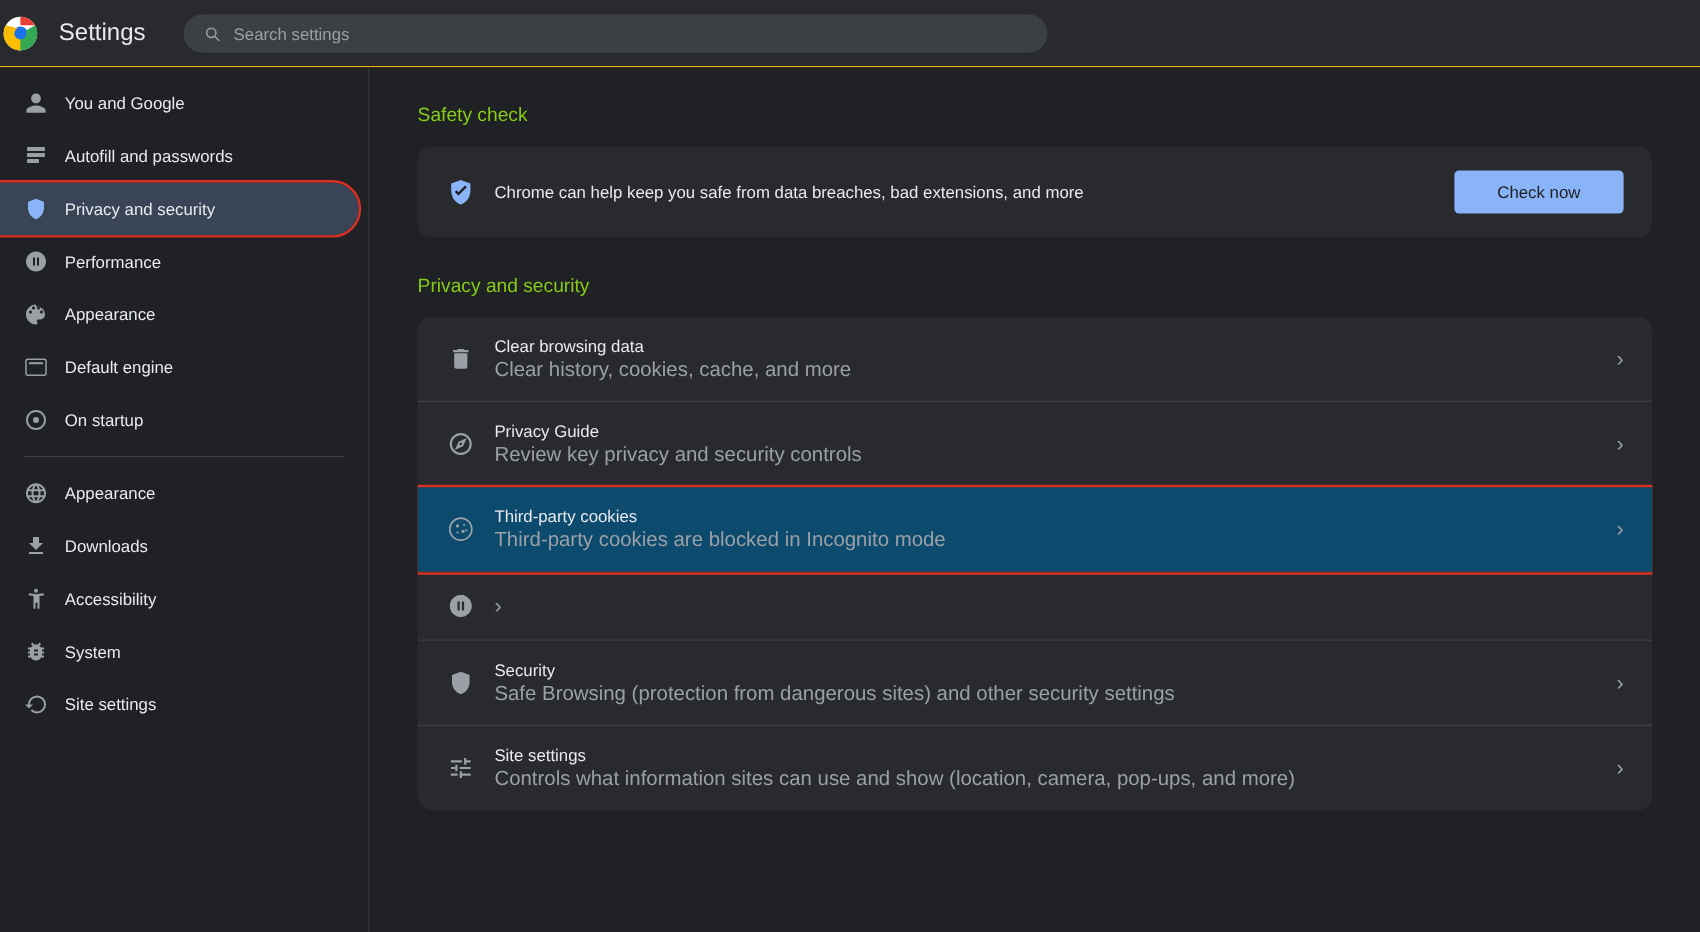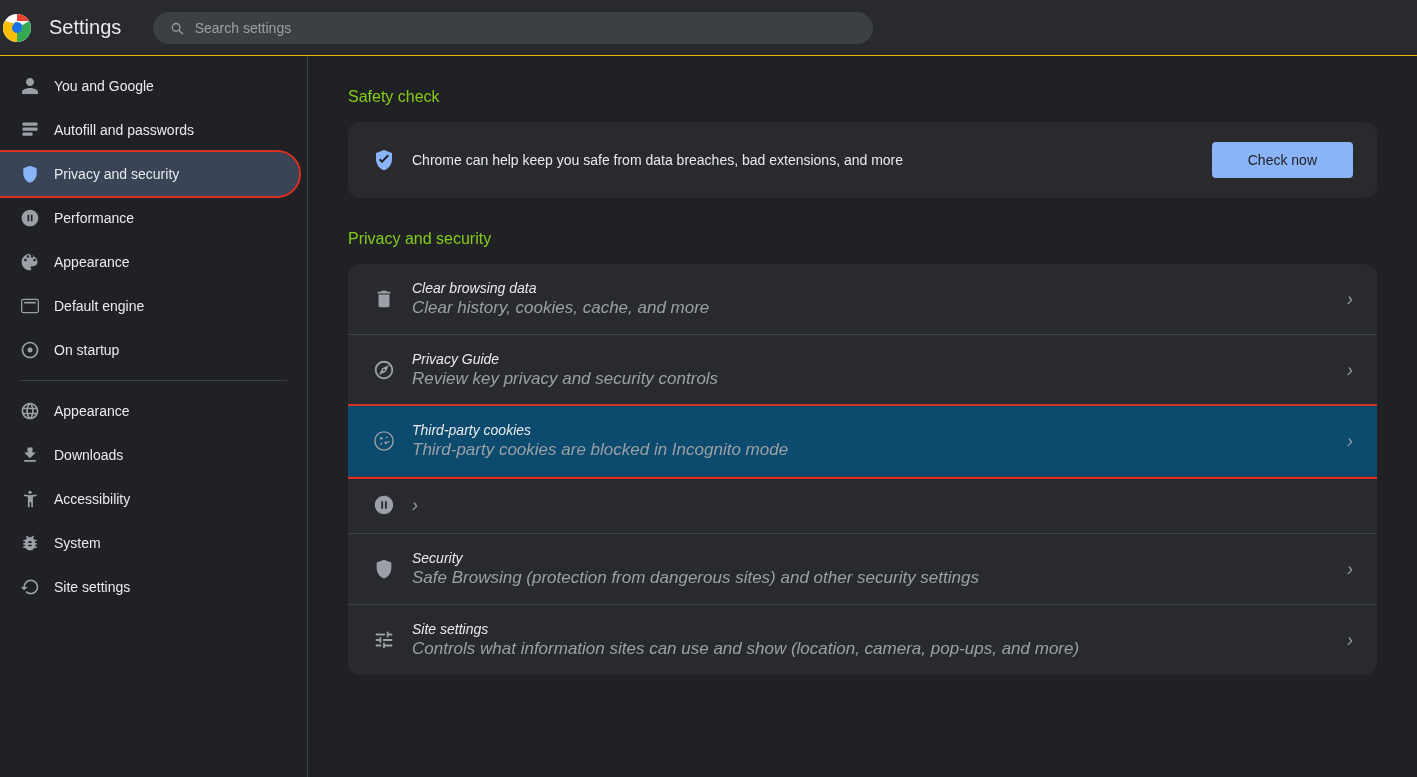--- a/index.html
+++ b/index.html
@@ -162,21 +162,20 @@
       overflow: hidden;
     }
     .privacy-item {
       display: flex;
       align-items: center;
       gap: 16px;
       padding: 16px 24px;
       cursor: pointer;
       border-bottom: 1px solid #3c4043;
       position: relative;
-      font-style: italic;
     }
     .privacy-item:last-child { border-bottom: none; }
     .privacy-item.highlighted {
       background: #0c4a6e;
       outline: 2px solid #d93025;
     }
     .privacy-item-icon {
       width: 24px;
       height: 24px;
       display: flex;

